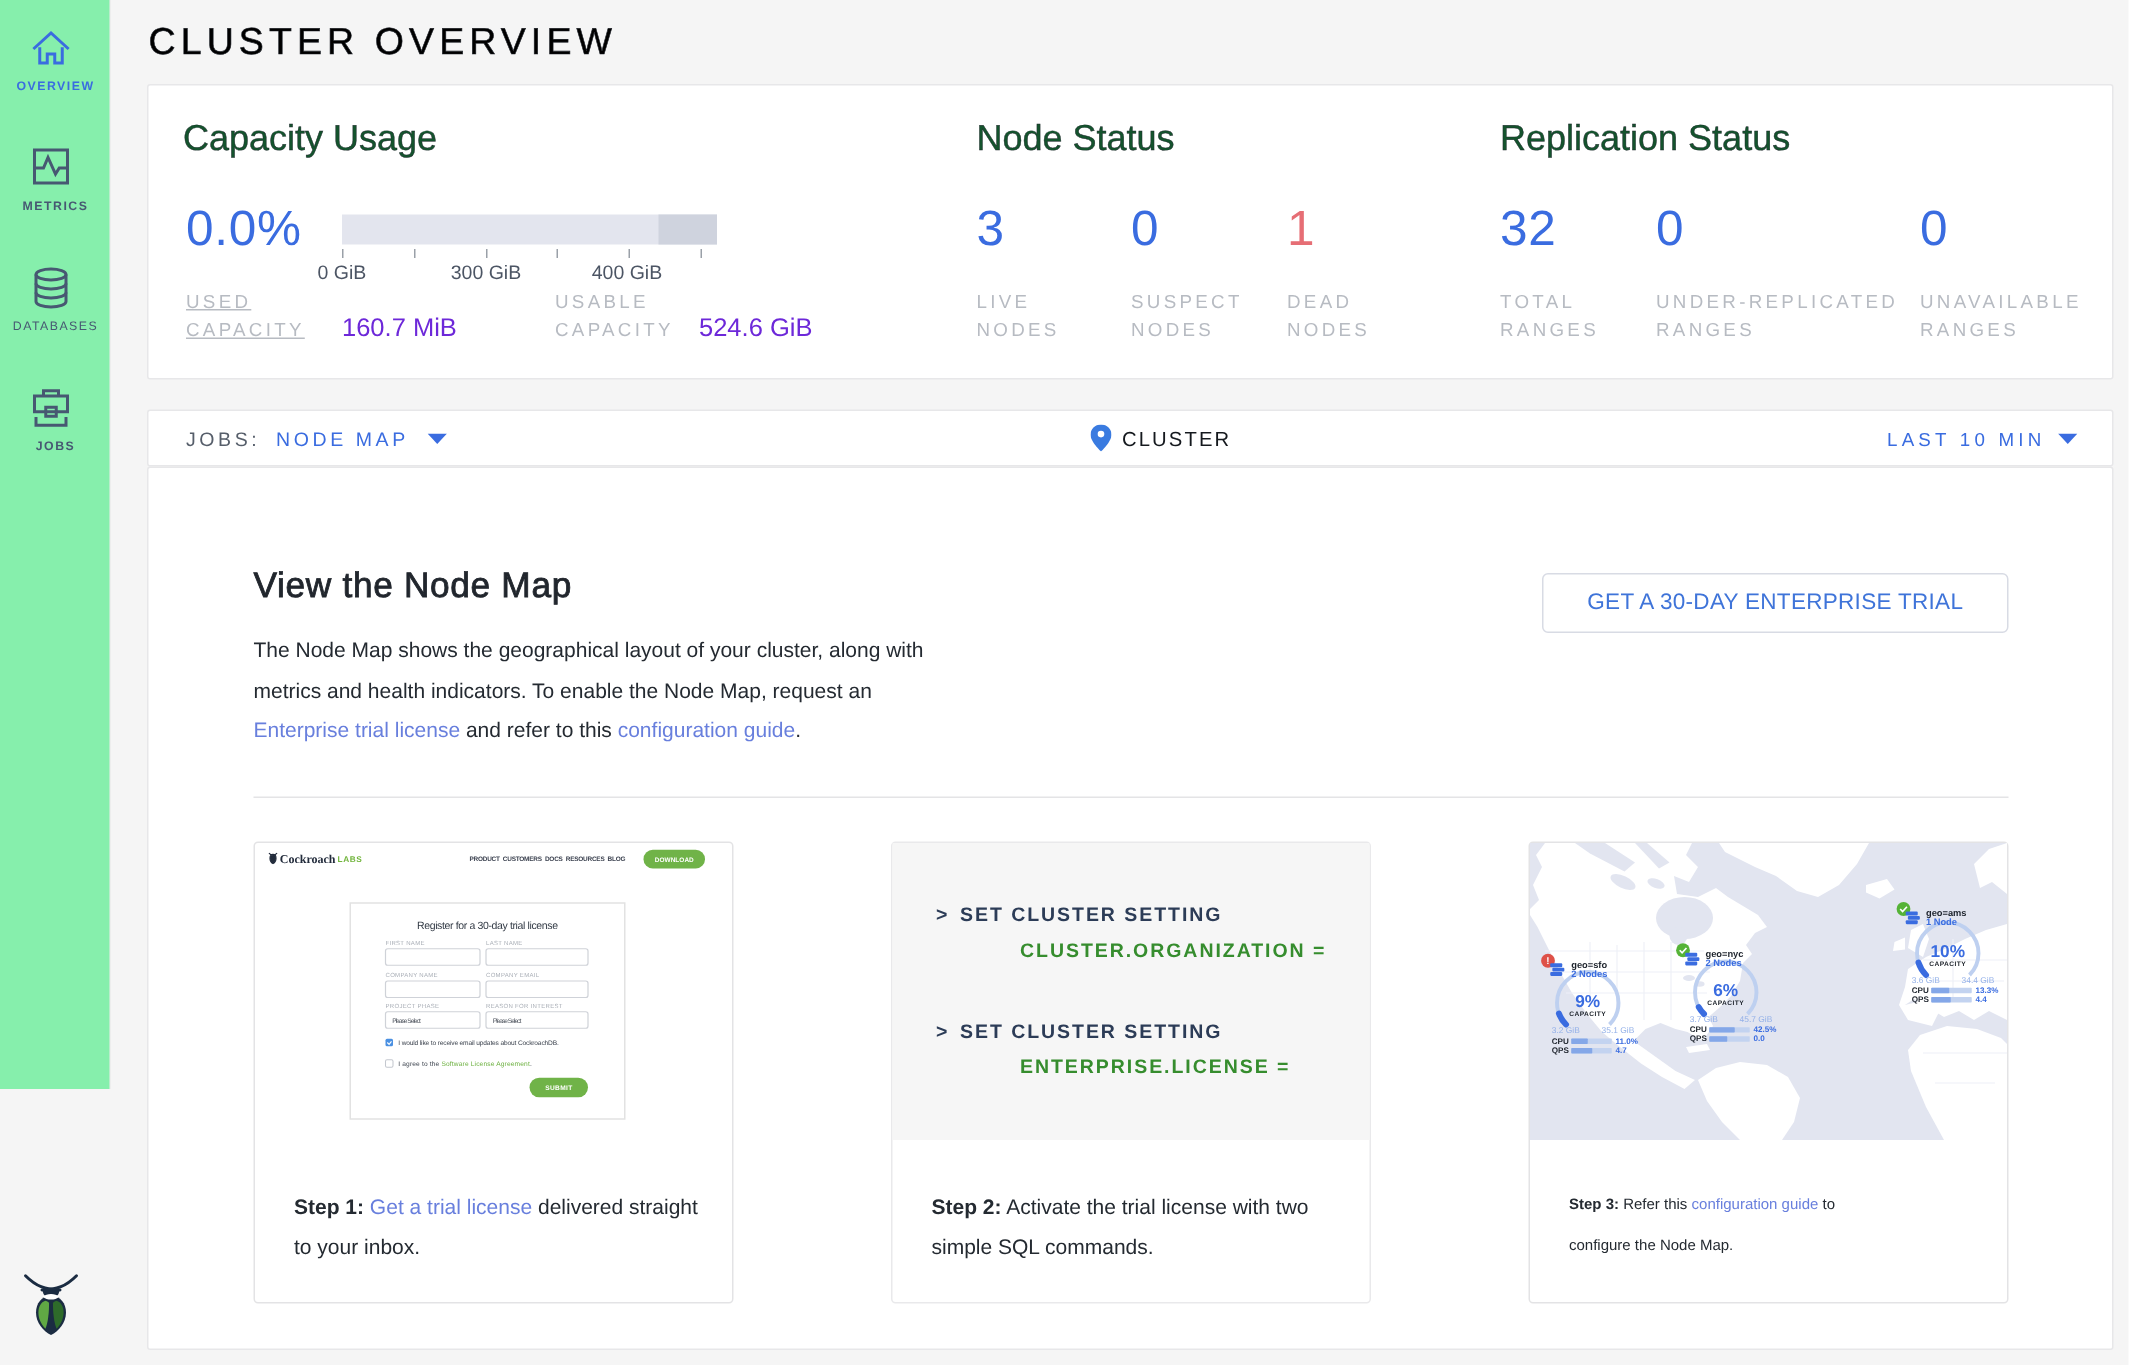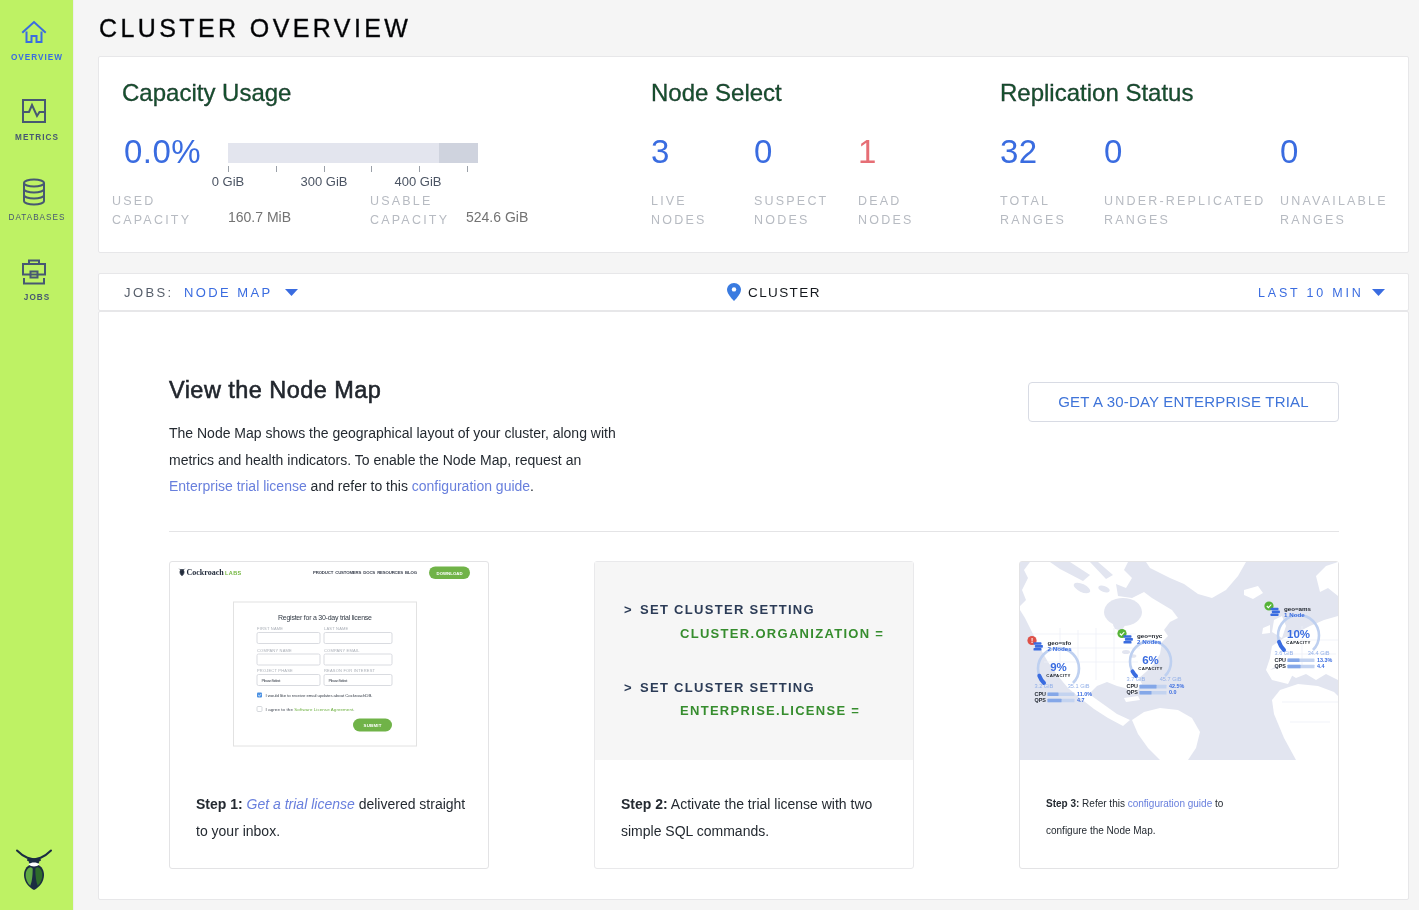--- a/index.html
+++ b/index.html
@@ -3,26 +3,26 @@
 <meta charset="utf-8">
 <style>
   * { margin:0; padding:0; box-sizing:border-box; }
   html,body { width:1419px; height:910px; }
   body { font-family:"Liberation Sans", sans-serif; background:#f5f5f5; position:relative; overflow:hidden; }
   .abs { position:absolute; }
   .panel { position:absolute; background:#fff; border:1px solid #e7e7e9; border-radius:2px; }
   .statnum { position:absolute; font-size:33px; color:#3a6ce0; letter-spacing:0.5px; }
   .statlab { position:absolute; font-size:12.5px; letter-spacing:2.2px; color:#b7bbc2; line-height:18.5px; white-space:nowrap; }
   .stattitle { position:absolute; font-size:24px; color:#14532d; -webkit-text-stroke:0.3px #1f242b; }
-  .statval { position:absolute; font-size:14px; color:#737373; white-space:nowrap; }
+  .statval { position:absolute; font-size:17px; color:#6d28d9; white-space:nowrap; }
 </style>
 </head>
 <body>
 
-<div class="abs" id="sidebar" style="left:0;top:0;width:74px;height:910px;background:#bef264;border-right:1px solid #ededed;">
+<div class="abs" id="sidebar" style="left:0;top:0;width:74px;height:726px;background:#86efac;border-right:1px solid #ededed;">
 
   <svg class="abs" style="left:21px;top:19px;" width="26" height="26" viewBox="0 0 26 26" fill="none" stroke="#3a6ce0" stroke-width="2">
     <path d="M2 13 L13 3 L24 13" stroke-linecap="square"></path>
     <path d="M5.5 12.5 V23 H10.5 V17 H15.5 V23 H20.5 V12.5" fill="none"></path>
   </svg>
   <div class="abs" style="left:0;top:53px;width:74px;text-align:center;font-size:8.2px;font-weight:bold;letter-spacing:1px;color:#3a6ce0;">OVERVIEW</div>
 
   <svg class="abs" style="left:21px;top:98px;" width="26" height="26" viewBox="0 0 26 26" fill="none" stroke="#475872" stroke-width="2">
     <rect x="2" y="2" width="22" height="22"></rect>
     <path d="M2 14 H8 L11 7 L16 18 L18.5 14 H24"></path>
@@ -70,26 +70,26 @@
 <div class="abs" style="left:276px;top:166px;width:1px;height:6px;background:#9aa0a8;"></div>
 <div class="abs" style="left:324px;top:166px;width:1px;height:6px;background:#9aa0a8;"></div>
 <div class="abs" style="left:371px;top:166px;width:1px;height:6px;background:#9aa0a8;"></div>
 <div class="abs" style="left:419px;top:166px;width:1px;height:6px;background:#9aa0a8;"></div>
 <div class="abs" style="left:467px;top:166px;width:1px;height:6px;background:#9aa0a8;"></div>
 
 <div class="abs" style="left:188px;top:174px;width:80px;text-align:center;font-size:13px;color:#4c5564;">0 GiB</div>
 <div class="abs" style="left:284px;top:174px;width:80px;text-align:center;font-size:13px;color:#4c5564;">300 GiB</div>
 <div class="abs" style="left:378px;top:174px;width:80px;text-align:center;font-size:13px;color:#4c5564;">400 GiB</div>
 
-<div class="statlab" style="left:112px;top:192px;">USED<br>CAPACITY</div>
+<div class="statlab" style="left:124px;top:192px;text-decoration:underline;">USED<br>CAPACITY</div>
 <div class="statval" style="left:228px;top:209px;">160.7 MiB</div>
 <div class="statlab" style="left:370px;top:192px;">USABLE<br>CAPACITY</div>
 <div class="statval" style="left:466px;top:209px;">524.6 GiB</div>
 
-<div class="stattitle" style="left:651px;top:79px;">Node Select</div>
+<div class="stattitle" style="left:651px;top:79px;">Node Status</div>
 <div class="statnum" style="left:651px;top:133px;">3</div>
 <div class="statnum" style="left:754px;top:133px;">0</div>
 <div class="statnum" style="left:858px;top:133px;color:#e66e75;">1</div>
 <div class="statlab" style="left:651px;top:192px;">LIVE<br>NODES</div>
 <div class="statlab" style="left:754px;top:192px;">SUSPECT<br>NODES</div>
 <div class="statlab" style="left:858px;top:192px;">DEAD<br>NODES</div>
 
 <div class="stattitle" style="left:1000px;top:79px;">Replication Status</div>
 <div class="statnum" style="left:1000px;top:133px;">32</div>
 <div class="statnum" style="left:1104px;top:133px;">0</div>
@@ -316,20 +316,20 @@
         <rect x="267.5" y="102.69999999999999" width="13" height="3.6" rx="0.5"></rect>
       </g>
     <g font-size="5.4" font-weight="bold" fill="#3a6ce0">
         <text x="297.0" y="99.9">13.3%</text>
         <text x="297.0" y="106.1">4.4</text>
       </g>
   </g>
 </svg>
 
 <div class="abs" style="left:196px;top:791px;font-size:14px;line-height:26.5px;color:#242a31;">
-  <b>Step 1:</b> <span style="color:#687fdd;font-style:italic;">Get a trial license</span> delivered straight<br>to your inbox.
+  <b>Step 1:</b> <span style="color:#687fdd;">Get a trial license</span> delivered straight<br>to your inbox.
 </div>
 <div class="abs" style="left:621px;top:791px;font-size:14px;line-height:26.5px;color:#242a31;">
   <b>Step 2:</b> Activate the trial license with two<br>simple SQL commands.
 </div>
 <div class="abs" style="left:1046px;top:791px;font-size:10px;line-height:26.5px;color:#242a31;">
   <b>Step 3:</b> Refer this <span style="color:#687fdd;">configuration guide</span> to<br>configure the Node Map.
 </div>
 
 </body></html>

